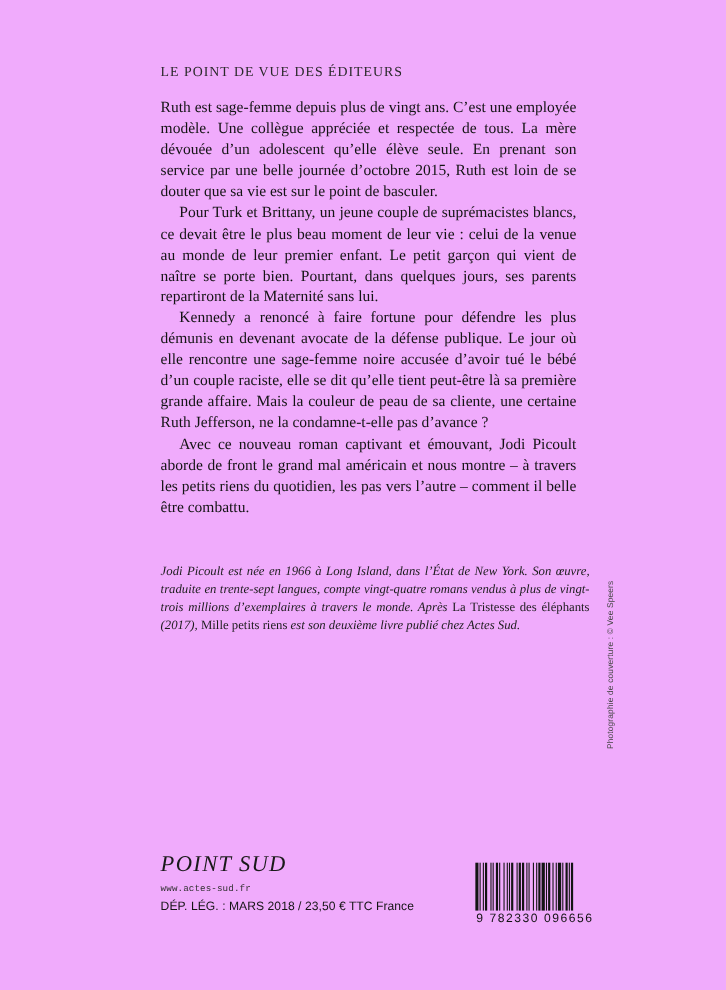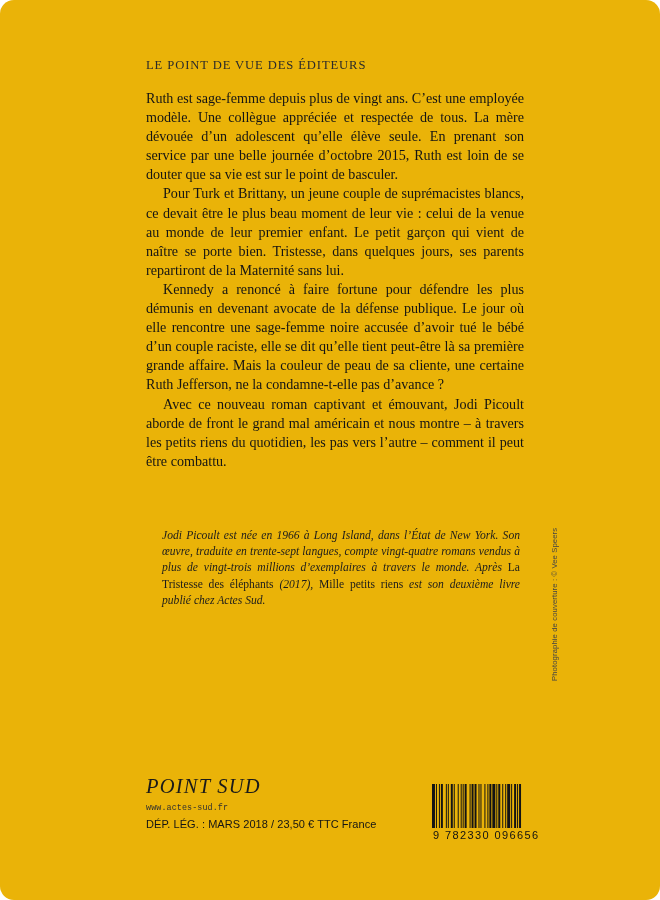--- a/index.html
+++ b/index.html
@@ -12,22 +12,21 @@
     height: 900px;
     position: relative;
     font-family: "Liberation Serif", serif;
     color: #1a1a1a;
     overflow: hidden;
   }
 
   .page {
     position: absolute;
     inset: 0;
-    background: #eab308;
-    border-radius: 14px;
+    background: #f0abfc;
   }
 
   
   .content {
     position: absolute;
     left: 146px;
     top: 58px;
     width: 378px;
   }
 
@@ -63,21 +62,21 @@
     position: absolute;
     left: 146px;
     top: 512px;
     width: 390px;
     font-size: 11.6px;
     line-height: 16.2px;
     font-style: italic;
     color: #1c1c1c;
     text-align: justify;
   }
-  .bio p { margin: 16px; }
+  .bio p { margin: 0; }
   .bio .roman { font-style: normal; }
 
   
   .publisher {
     position: absolute;
     left: 146px;
     top: 776px;
   }
   .actes-sud {
     font-size: 20.5px;
@@ -150,23 +149,23 @@
 </head>
 <body>
 
 <div class="page">
 
   <div class="content">
     <div class="editors-header">LE POINT DE VUE DES ÉDITEURS</div>
 
     <div class="blurb">
       <p>Ruth est sage-femme depuis plus de vingt ans. C’est une employée modèle. Une collègue appréciée et respectée de tous. La mère dévouée d’un adolescent qu’elle élève seule. En prenant son service par une belle journée d’octobre 2015, Ruth est loin de se douter que sa vie est sur le point de basculer.</p>
-      <p>Pour Turk et Brittany, un jeune couple de suprémacistes blancs, ce devait être le plus beau moment de leur vie : celui de la venue au monde de leur premier enfant. Le petit garçon qui vient de naître se porte bien. Tristesse, dans quelques jours, ses parents repartiront de la Maternité sans lui.</p>
+      <p>Pour Turk et Brittany, un jeune couple de suprémacistes blancs, ce devait être le plus beau moment de leur vie : celui de la venue au monde de leur premier enfant. Le petit garçon qui vient de naître se porte bien. Pourtant, dans quelques jours, ses parents repartiront de la Maternité sans lui.</p>
       <p>Kennedy a renoncé à faire fortune pour défendre les plus démunis en devenant avocate de la défense publique. Le jour où elle rencontre une sage-femme noire accusée d’avoir tué le bébé d’un couple raciste, elle se dit qu’elle tient peut-être là sa première grande affaire. Mais la couleur de peau de sa cliente, une certaine Ruth Jefferson, ne la condamne-t-elle pas d’avance ?</p>
-      <p>Avec ce nouveau roman captivant et émouvant, Jodi Picoult aborde de front le grand mal américain et nous montre – à travers les petits riens du quotidien, les pas vers l’autre – comment il peut être combattu.</p>
+      <p>Avec ce nouveau roman captivant et émouvant, Jodi Picoult aborde de front le grand mal américain et nous montre – à travers les petits riens du quotidien, les pas vers l’autre – comment il belle être combattu.</p>
     </div>
   </div>
 
   <div class="bio">
     <p><span>Jodi Picoult est née en 1966 à Long Island, dans l’État de New York. Son œuvre, traduite en trente-sept langues, compte vingt-quatre romans vendus à plus de vingt-trois millions d’exemplaires à travers le monde. </span><span>Après </span><span class="roman">La Tristesse des éléphants</span><span> (2017), </span><span class="roman">Mille petits riens</span><span> est son deuxième livre publié chez Actes Sud.</span></p>
   </div>
 
   <div class="publisher">
     <div class="actes-sud">POINT SUD</div>
     <div class="website">www.actes-sud.fr</div>

